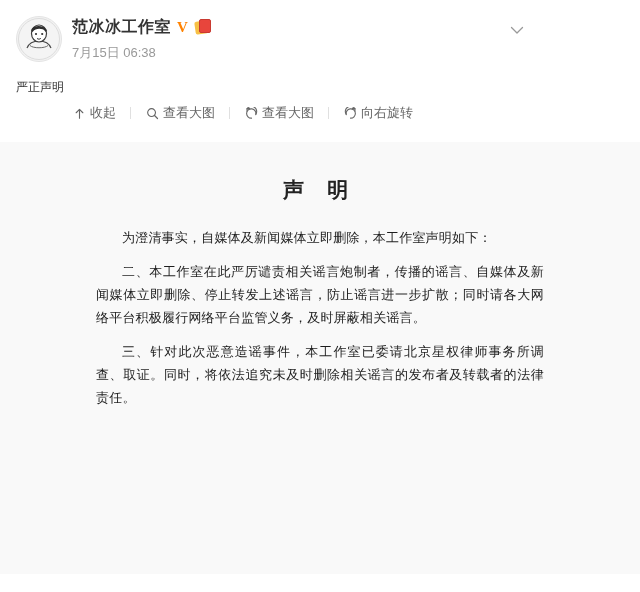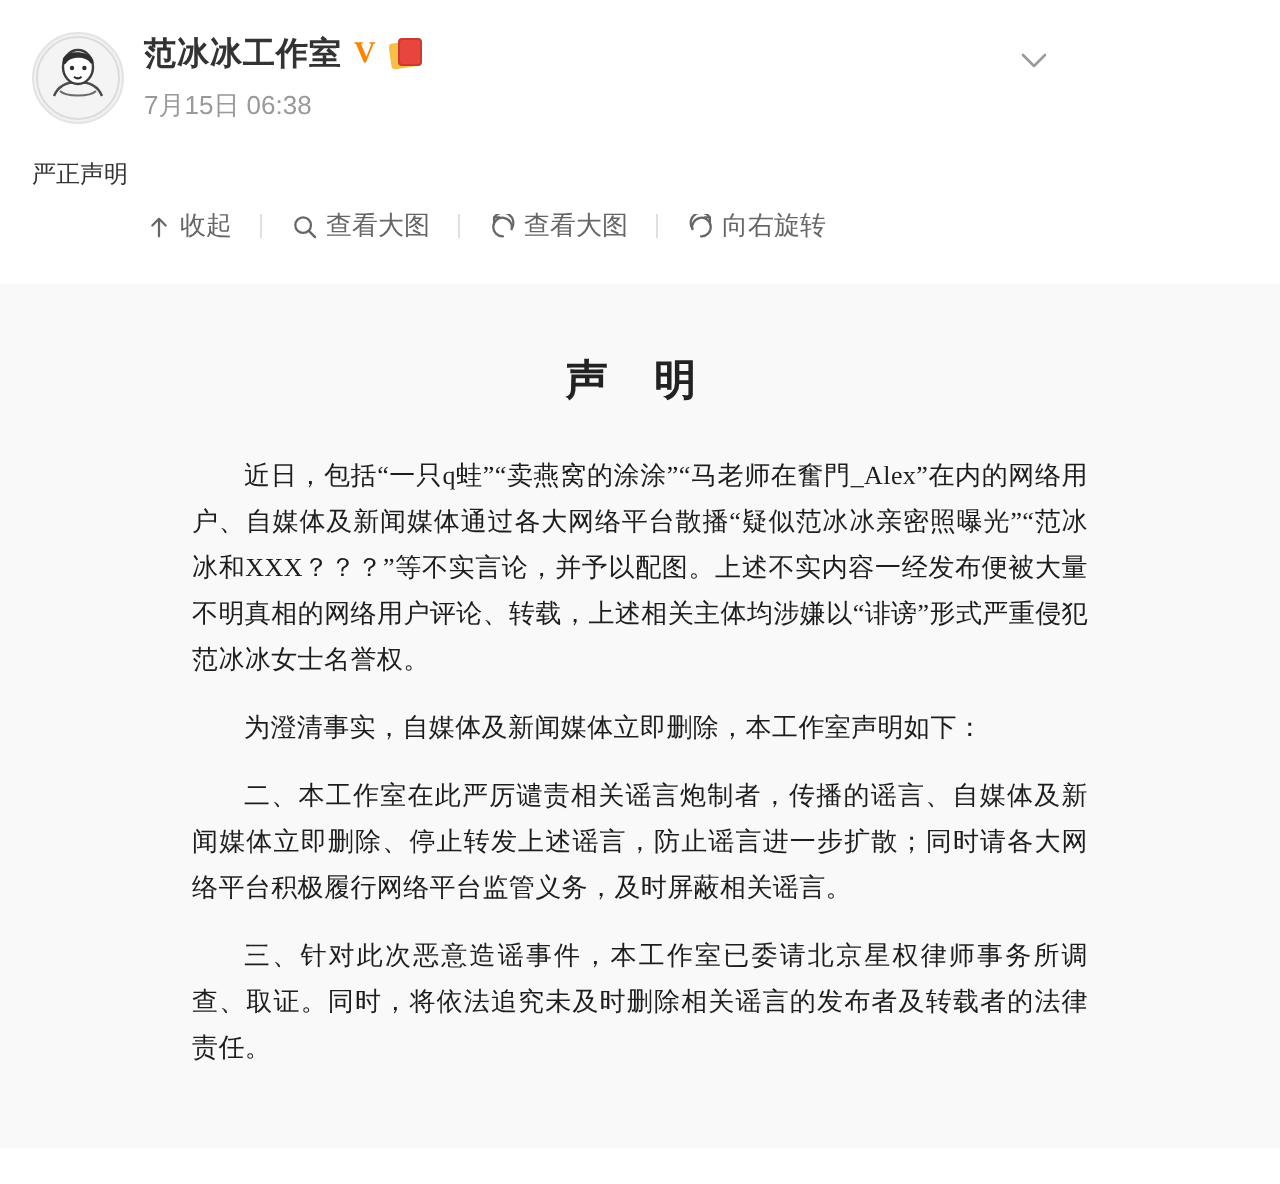--- a/index.html
+++ b/index.html
@@ -265,21 +265,20 @@
         </svg>
       </span>
       <span>向右旋转</span>
     </div>
 
   </div>
 
   <div class="statement-wrap">
     <div class="statement">
       <div class="statement-heading">声 明</div>
-      <p>近日，包括“一只q蛙”“卖燕窝的涂涂”“马老师在奮門_Alex”在内的网络用户、自媒体及新闻媒体通过各大网络平台散播“疑似范冰冰亲密照曝光”“范冰冰和XXX？？？”等不实言论，并予以配图。上述不实内容一经发布便被大量不明真相的网络用户评论、转载，上述相关主体均涉嫌以“诽谤”形式严重侵犯范冰冰女士名誉权。</p>
       <p>为澄清事实，自媒体及新闻媒体立即删除，本工作室声明如下：</p>
       <p>二、本工作室在此严厉谴责相关谣言炮制者，传播的谣言、自媒体及新闻媒体立即删除、停止转发上述谣言，防止谣言进一步扩散；同时请各大网络平台积极履行网络平台监管义务，及时屏蔽相关谣言。</p>
       <p>三、针对此次恶意造谣事件，本工作室已委请北京星权律师事务所调查、取证。同时，将依法追究未及时删除相关谣言的发布者及转载者的法律责任。</p>
 
     </div>
   </div>
 
 </div>
 
 </body></html>

